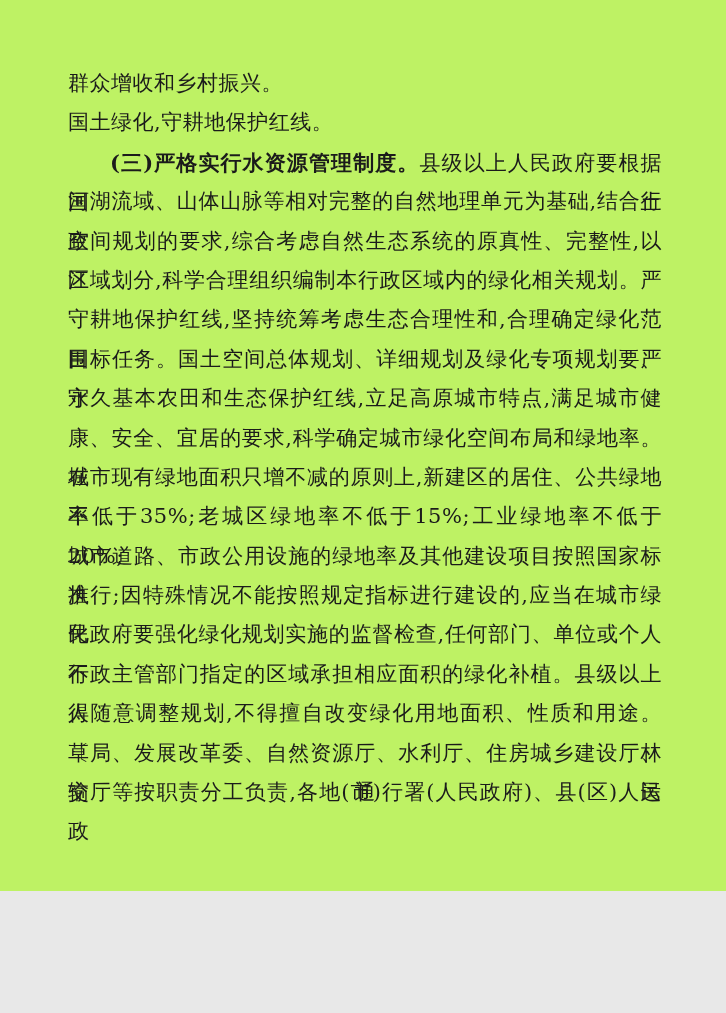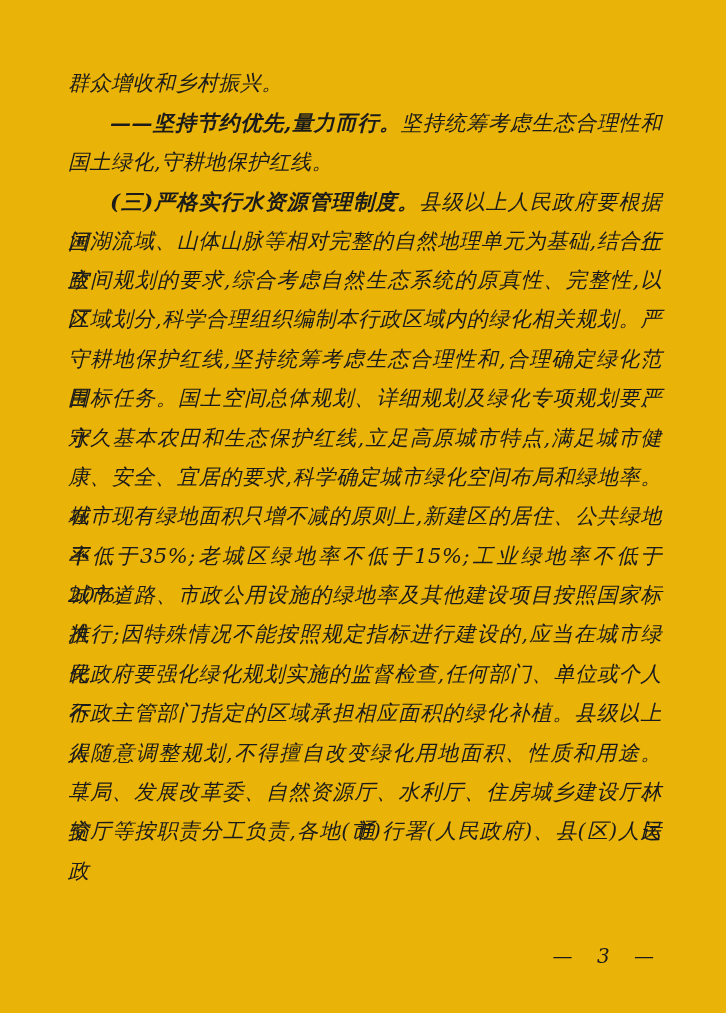--- a/index.html
+++ b/index.html
@@ -3,27 +3,26 @@
 <meta charset="utf-8">
 <style>
   html, body {
     margin: 0;
     padding: 0;
     background: #e8e8e8;
   }
   .page {
     position: relative;
     width: 726px;
-    height: 1013px;
+    height: 891px;
     margin: 0 auto;
-    background: #eab308;
+    background: #bef264;
     color: #1b1b1b;
     overflow: hidden;
     font-family: "DejaVu Serif", "Liberation Serif", serif;
-    font-style: italic;
   }
   .doc-body {
     position: absolute;
     left: 68px;
     top: 64px;
     width: 594px;
   }
   .line {
     font-size: 21px;
     line-height: 39.4px;
@@ -56,21 +55,20 @@
     color: #1b1b1b;
     font-family: "DejaVu Serif", "Liberation Serif", serif;
   }
 </style>
 </head>
 <body>
 
 <div class="page">
   <div class="doc-body">
       <div class="line"><span>群众增收和乡村振兴。</span></div>
-      <div class="line indent fill"><span class="bold">——坚持节约优先,量力而行。</span><span>坚持统筹考虑生态合理性和</span></div>
       <div class="line"><span>国土绿化,守耕地保护红线。</span></div>
       <div class="line indent fill"><span class="bold">(三)严格实行水资源管理制度。</span><span>县级以上人民政府要根据国土</span></div>
       <div class="line fill"><span>河湖流域、山体山脉等相对完整的自然地理单元为基础,结合行政</span></div>
       <div class="line fill"><span>空间规划的要求,综合考虑自然生态系统的原真性、完整性,以江</span></div>
       <div class="line fill"><span>区域划分,科学合理组织编制本行政区域内的绿化相关规划。严</span></div>
       <div class="line fill"><span>守耕地保护红线,坚持统筹考虑生态合理性和,合理确定绿化范围、</span></div>
       <div class="line fill"><span>目标任务。国土空间总体规划、详细规划及绿化专项规划要严守</span></div>
       <div class="line fill"><span>永久基本农田和生态保护红线,立足高原城市特点,满足城市健</span></div>
       <div class="line fill"><span>康、安全、宜居的要求,科学确定城市绿化空间布局和绿地率。在</span></div>
       <div class="line fill"><span>城市现有绿地面积只增不减的原则上,新建区的居住、公共绿地率</span></div>

